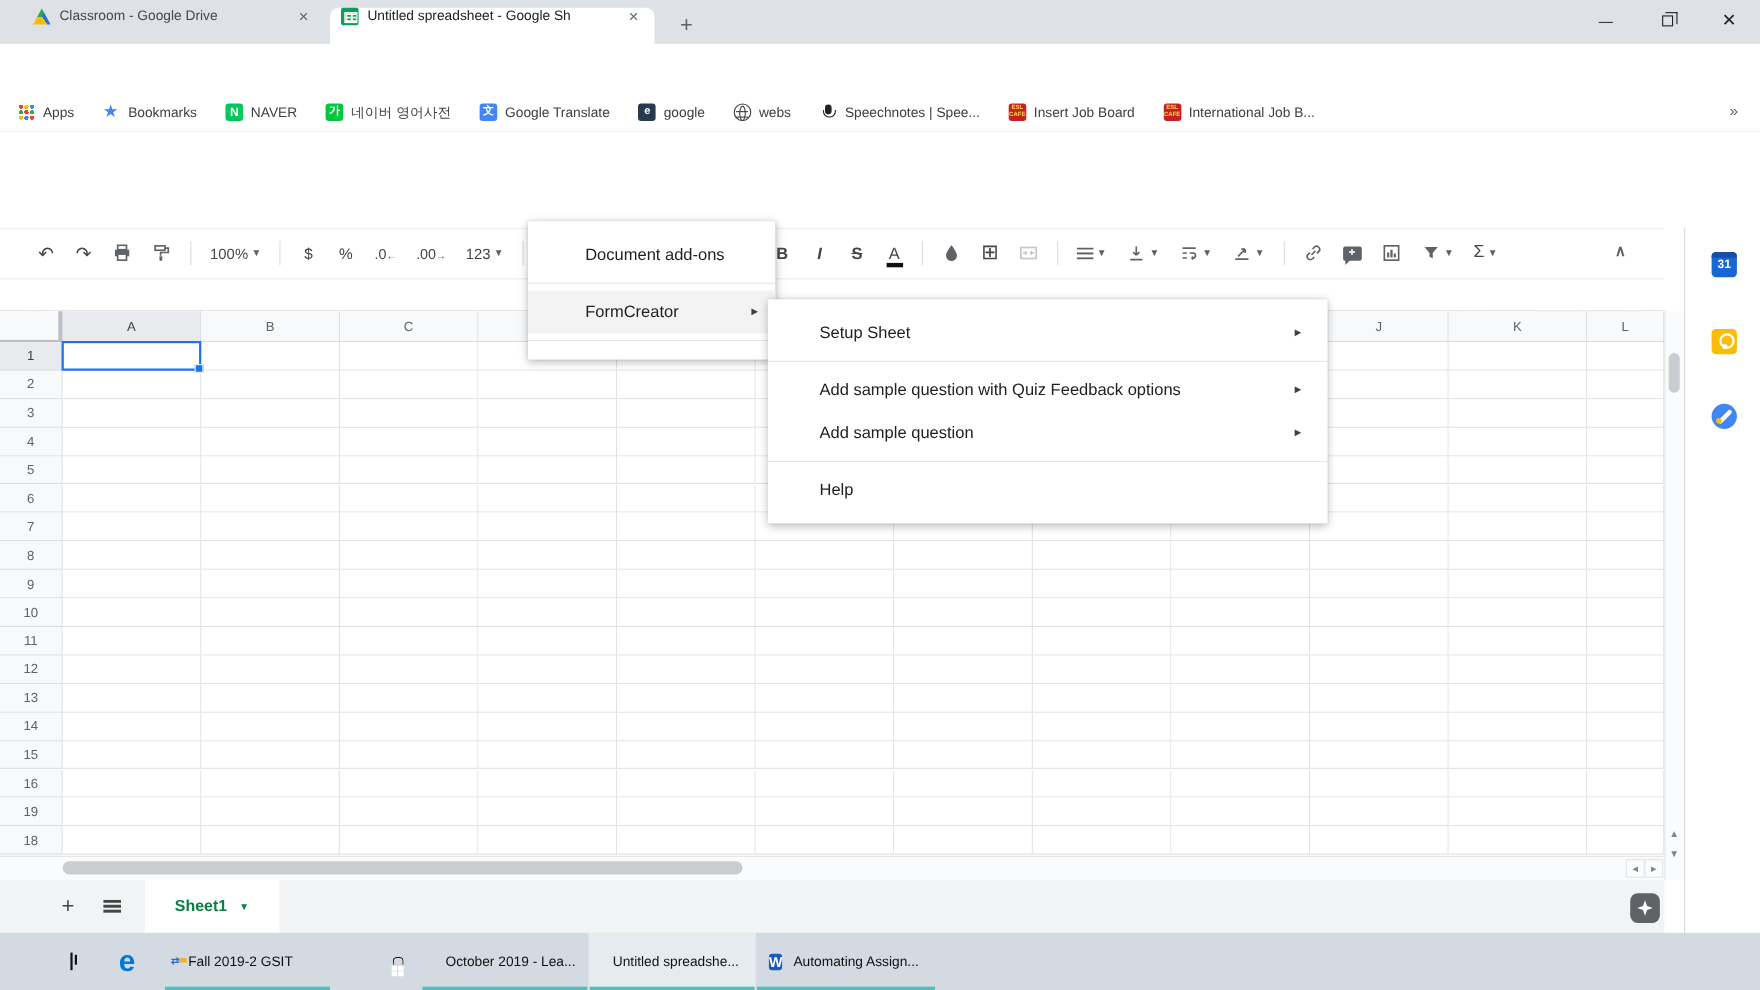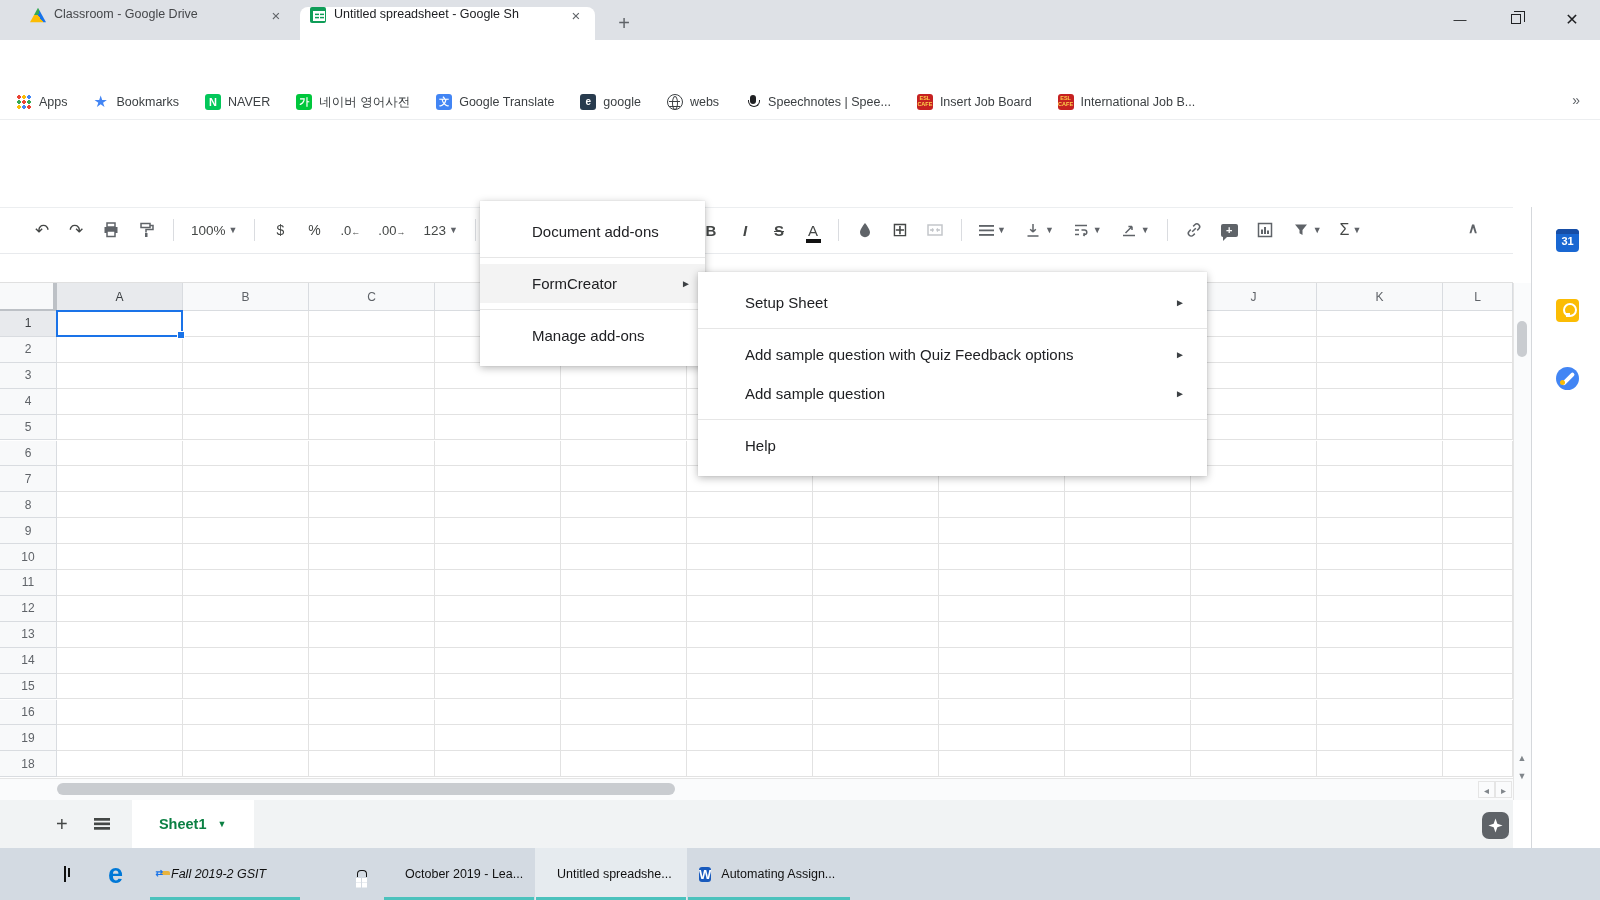--- a/index.html
+++ b/index.html
@@ -697,23 +697,20 @@
 <div class="menu-panel" id="addons-menu">
     <div class="mi">
       <span>Document add-ons</span>
     </div>
     <div class="mdiv"></div>
     <div class="mi hl2">
       <span>FormCreator</span>
       <span class="sub-arrow">►</span>
     </div>
     <div class="mdiv"></div>
-    <div class="mi">
-      <span>Manage add-ons</span>
-    </div>
   </div>
 <div class="menu-panel" id="fc-submenu">
     <div class="mi">
       <span>Setup Sheet</span>
       <span class="sub-arrow">►</span>
     </div>
     <div class="mdiv"></div>
     <div class="mi">
       <span>Add sample question with Quiz Feedback options</span>
       <span class="sub-arrow">►</span>
@@ -733,21 +730,21 @@
       <span><span class="win-logo"></span></span>
     </div>
     <div class="tbapp" style="margin-left: 18px;">
       <span><span class="taskview"></span></span>
     </div>
     <div class="tbapp" style="margin-left: 18px;">
       <span><span class="edge-e">e</span></span>
     </div>
     <div class="tbapp open" style="margin-left: 14px;">
       <span><span class="folder"></span></span>
-      <span style="width: 118px; overflow: hidden; white-space: nowrap; font-style: italic;">Fall 2019-2 GSIT</span>
+      <span style="width: 118px; overflow: hidden; white-space: nowrap;">Fall 2019-2 GSIT</span>
     </div>
     <div class="tbapp" style="margin-left: 40px;">
       <span><span class="storeic"></span></span>
     </div>
     <div class="tbapp open" style="margin-left: 18px;">
       <span><span class="chrome-ball"></span></span>
       <span style="width: 118px; overflow: hidden; white-space: nowrap;">October 2019 - Lea...</span>
     </div>
     <div class="tbapp open activeapp" style="margin-left: 0px;">
       <span><span class="chrome-ball"></span></span>

